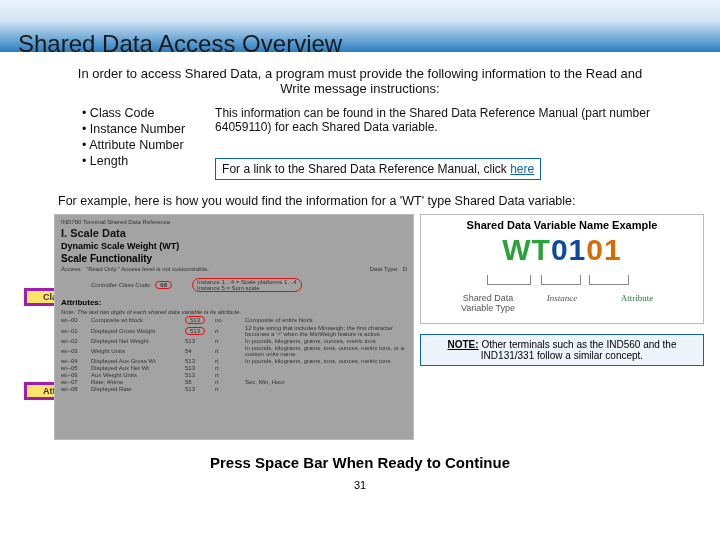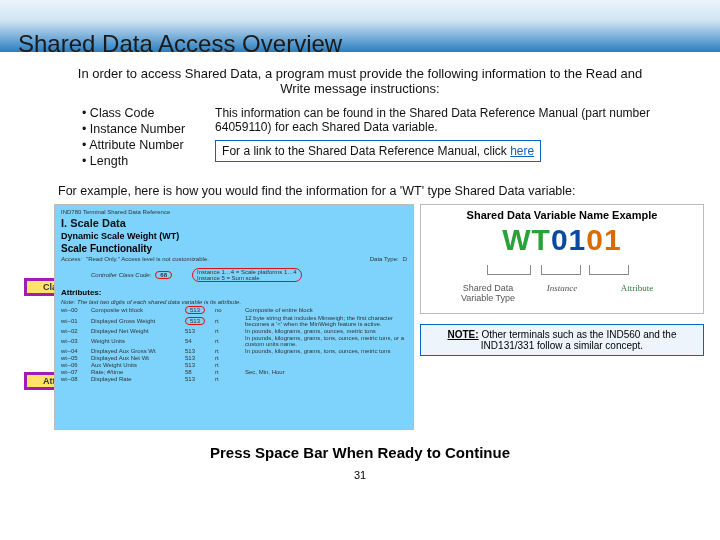--- a/index.html
+++ b/index.html
@@ -6,26 +6,26 @@
   body { width: 720px; height: 540px; font-family: Arial, sans-serif; background: #fff; overflow: hidden; position: relative; }
   .title-bar { background: linear-gradient(#eaf3fb,#d0e4f4 40%,#2a7ec0); height: 52px; padding: 6px 18px 0 18px; }
   .title-bar h1 { font-size: 24px; font-weight: 400; color: #1a1a1a; margin-top: 24px; }
   .intro { text-align: center; font-size: 13px; margin: 14px 66px 10px 66px; color: #111; }
   .row1 { display: flex; padding: 0 50px 0 82px; align-items: flex-start; gap: 30px; }
   .bullets { font-size: 12.5px; color: #111; }
   .bullets li { list-style: none; margin-bottom: 2px; }
   .bullets li::before { content: "• "; }
   .right-info { flex: 1; font-size: 12px; color: #111; }
   .right-info p { margin-bottom: 6px; }
-  .link-line { border: 1px solid #0a63c0; padding: 3px 6px; display: inline-block; }
+  .link-line { border: 1px solid #0a63c0; padding: 3px 6px; display: inline-block; margin-top: 18px; }
   .link-line a { color: #0a63c0; text-decoration: underline; }
   .example-line { font-size: 12.5px; margin: 14px 0 6px 58px; color: #111; }
   .lower { display: flex; padding: 0 16px 0 24px; gap: 6px; }
   .doc-area { position: relative; width: 390px; height: 230px; }
-  .doc-img { border: 1px solid #bbb; background: #7dd3fc; width: 360px; height: 226px; position: absolute; left: 30px; top: 0; padding: 4px 6px; overflow: hidden; }
+  .doc-img { border: 1px solid #bbb; background: #a3a3a3; width: 360px; height: 226px; position: absolute; left: 30px; top: 0; padding: 4px 6px; overflow: hidden; }
   .doc-img .sect-title { font-weight: 700; font-size: 11px; color: #111; margin: 2px 0; }
   .doc-img .subhead { font-size: 10px; font-weight: 700; margin: 2px 0; }
   .doc-img .tiny { font-size: 6px; color: #333; }
   .doc-img .tinyi { font-size: 6px; font-style: italic; color: #333; }
   .doc-img .row { display: flex; gap: 4px; font-size: 6px; color: #333; margin: 1px 0; align-items: center; }
   .doc-img .c1 { width: 26px; } .doc-img .c2 { width: 90px; } .doc-img .c3 { width: 26px; } .doc-img .c4 { width: 26px; } .doc-img .c5 { flex:1; }
   .circ-red { border: 1.5px solid #d11; border-radius: 10px; padding: 0 4px; display: inline-block; }
   .hl-box { position: absolute; background: #ffe36a; border: 3px solid #a21caf; font-size: 9px; padding: 1px 16px; font-weight: 700; color: #333; }
   .lbl-class { left: 0; top: 74px; }
   .lbl-inst { left: 314px; top: 46px; }

